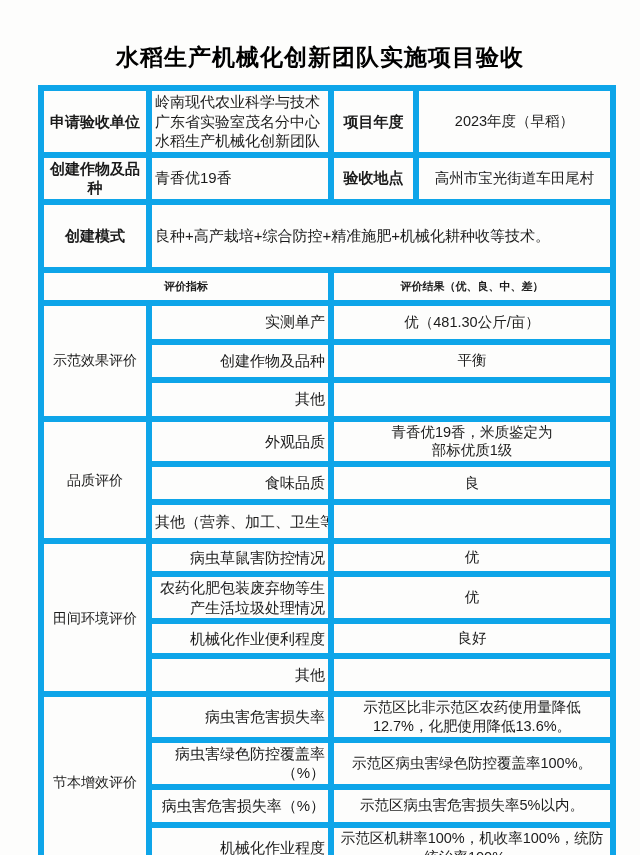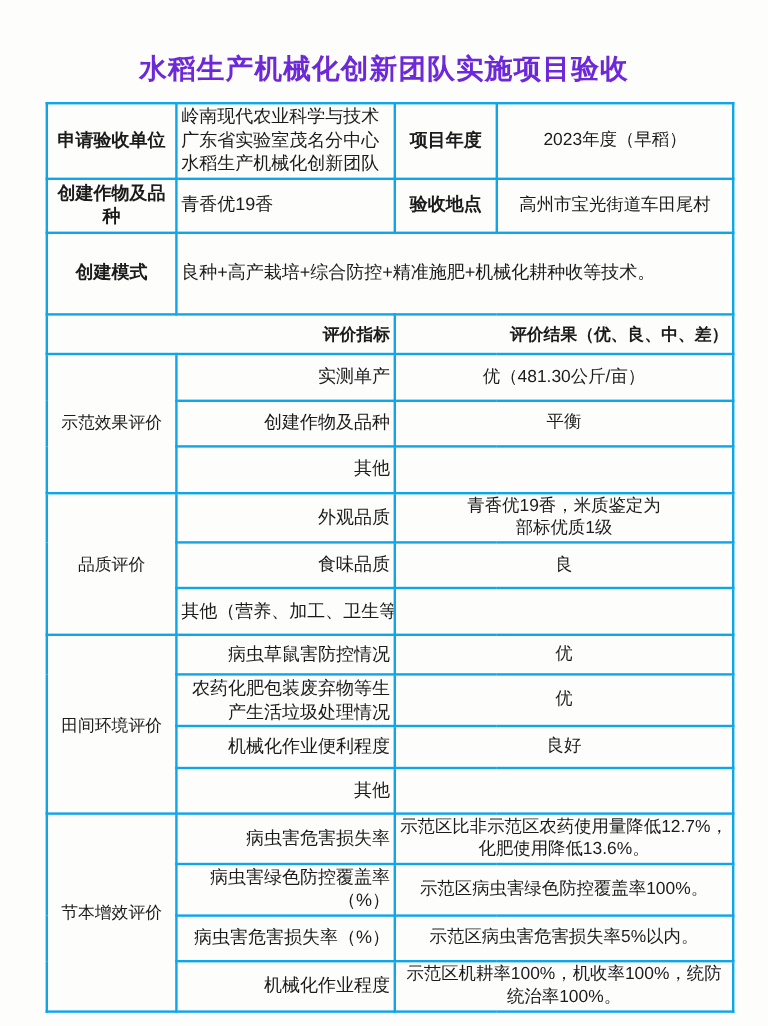--- a/index.html
+++ b/index.html
@@ -19,52 +19,52 @@
   }
   .doc-title {
     position: absolute;
     top: 42px;
     left: 0;
     width: 100%;
     text-align: center;
     font-size: 23px;
     font-weight: bold;
     letter-spacing: 1px;
-    color: #6d28d9;
+    color: #000000;
   }
   table.form {
     position: absolute;
     top: 85px;
     left: 38px;
     width: 572px;
     border-collapse: collapse;
     table-layout: fixed;
     border: 2px solid #2e2e2e;
     font-size: 14px;
     color: #1b1b1b;
   }
   table.form td {
-    border: 2px solid #0ea5e9;
+    border: 6px solid #0ea5e9;
     padding: 1px 3px;
     vertical-align: middle;
     line-height: 1.3;
     overflow: hidden;
   }
   tr.thick td { border-top-width: 2px; }
   td.lbl {
     font-weight: bold;
     text-align: center;
     padding: 1px 1px;
     font-size: 15px;
     letter-spacing: 0px;
   }
   td.hdr {
     font-weight: bold;
-    text-align: right;
-    font-size: 14px;
+    text-align: center;
+    font-size: 11px;
   }
   td.cat {
     text-align: center;
     font-size: 14px;
   }
   td.ind {
     text-align: right;
     font-size: 15px;
     padding: 1px 2px 1px 4px;
   }

